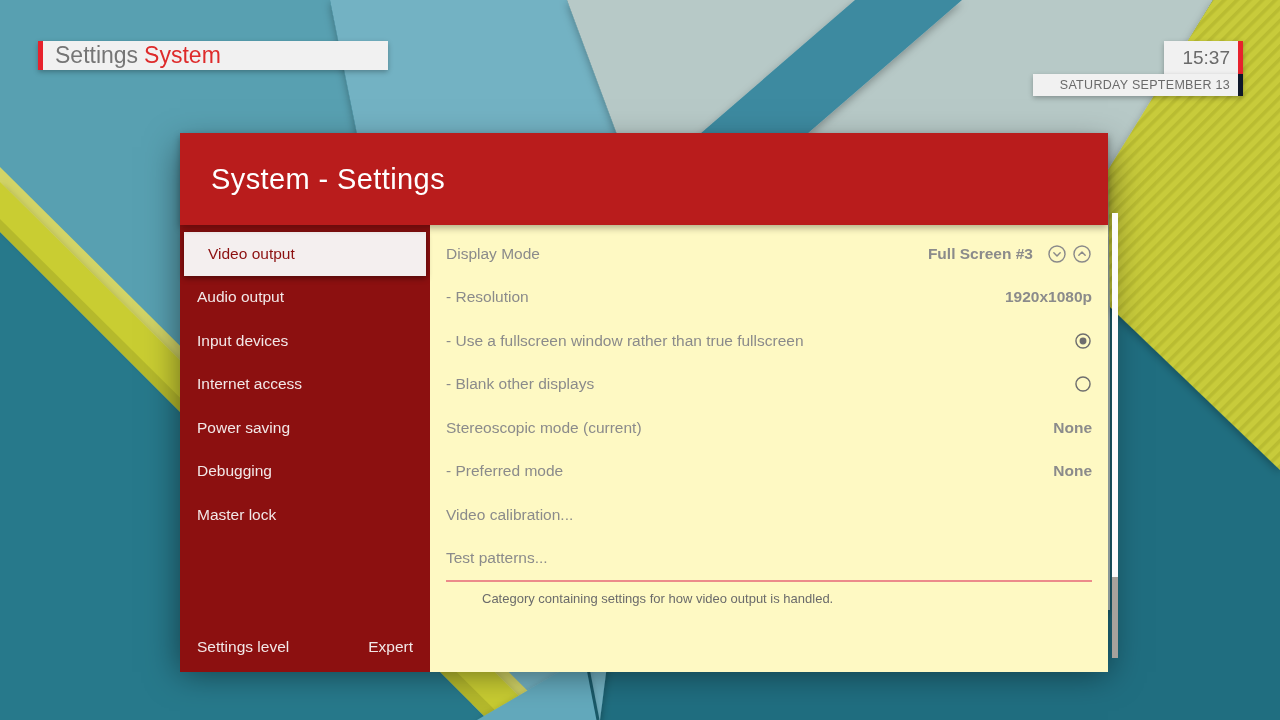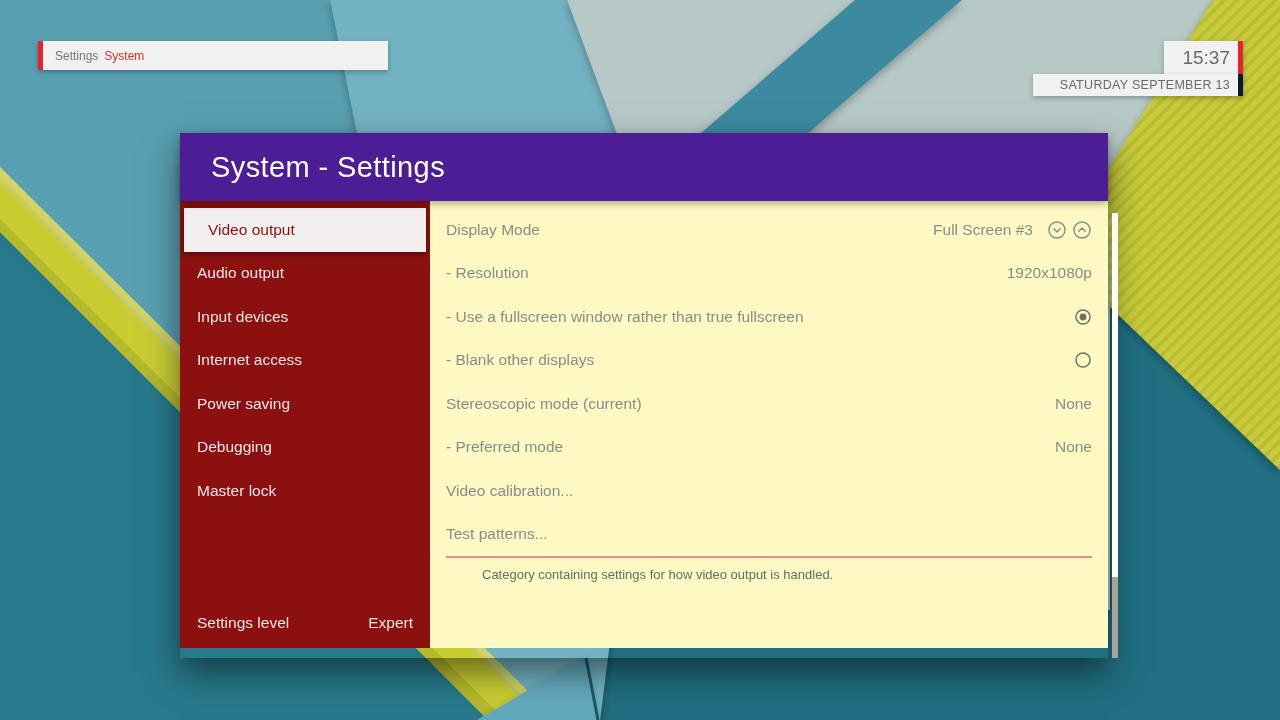--- a/index.html
+++ b/index.html
@@ -8,42 +8,42 @@
     font-family:"Liberation Sans",sans-serif;
     background:#206e80;
   }
   
   .bg{position:absolute;left:0;top:0;width:1280px;height:720px;z-index:0;}
   
   .crumbbox{
     position:absolute;left:38px;top:41px;width:333px;height:29px;z-index:1;
     background:#f1f1f1;border-left:5px solid #e7222d;
     display:flex;align-items:center;padding-left:12px;
-    font-size:12px;color:#757575;box-shadow:0 2px 5px rgba(0,0,0,.28);
+    font-size:23px;color:#757575;box-shadow:0 2px 5px rgba(0,0,0,.28);
   }
   .crumbbox .sub{color:#de2b2b;margin-left:6px;}
   .timebox{
     position:absolute;left:1164px;top:41px;width:66px;height:34px;z-index:1;
     background:#f1f1f1;border-right:5px solid #e7222d;
     display:flex;align-items:center;justify-content:flex-end;padding-right:8px;
     font-size:19px;color:#6a6a6a;box-shadow:0 2px 5px rgba(0,0,0,.28);
   }
   .datebox{
     position:absolute;left:1033px;top:74px;width:197px;height:22px;z-index:1;
     background:#f1f1f1;border-right:5px solid #0f172a;
     display:flex;align-items:center;justify-content:flex-end;padding-right:8px;
     font-size:12.5px;letter-spacing:.3px;color:#6a6a6a;box-shadow:0 2px 5px rgba(0,0,0,.28);
   }
   
   .dialog{
     position:absolute;left:180px;top:133px;width:928px;height:525px;z-index:2;
     box-shadow:0 14px 32px rgba(0,0,0,.5);
   }
   .dlg-header{
-    height:68px;background:#4c1d95;display:flex;align-items:center;
+    height:92px;background:#b91c1c;display:flex;align-items:center;
     padding-left:31px;position:relative;z-index:3;box-shadow:0 3px 7px rgba(0,0,0,.3);
   }
   .dlg-title{margin:0;font-size:29px;font-weight:300;color:#ffffff;letter-spacing:.4px;}
   .dlg-body{display:flex;height:447px;}
   .sidebar{
     width:250px;background:#8c1010;position:relative;
     padding-top:7px;box-sizing:border-box;flex:none;
   }
   .side-item{
     height:43.5px;margin:0 4px;padding:0 13px;
@@ -60,21 +60,21 @@
   }
   .panel{
     flex:1;background:#fef9c3;padding-top:7px;box-sizing:border-box;
     display:flex;flex-direction:column;
   }
   .row{
     height:43.5px;flex:none;display:flex;align-items:center;
     padding:0 16px;color:#8b8b8b;font-size:15.5px;
   }
   .row-label{flex:1;white-space:nowrap;overflow:hidden;}
-  .row-right{display:flex;align-items:center;}
+  .row-right{display:flex;align-items:center;font-weight:bold;}
   .row-value{white-space:nowrap;}
   .row-right .icn{margin-left:5px;display:flex;}
   .row-right .icn.first{margin-left:14px;}
   .separator{height:2px;background:#ec8b8b;margin:0 16px;flex:none;}
   .description{
     padding:9px 16px 0 12px;font-size:13px;color:#6b6b6b;flex:none;margin-left:40px;
   }
   
   .scrollbar{
     position:absolute;left:1112px;top:213px;width:6px;height:445px;z-index:2;

